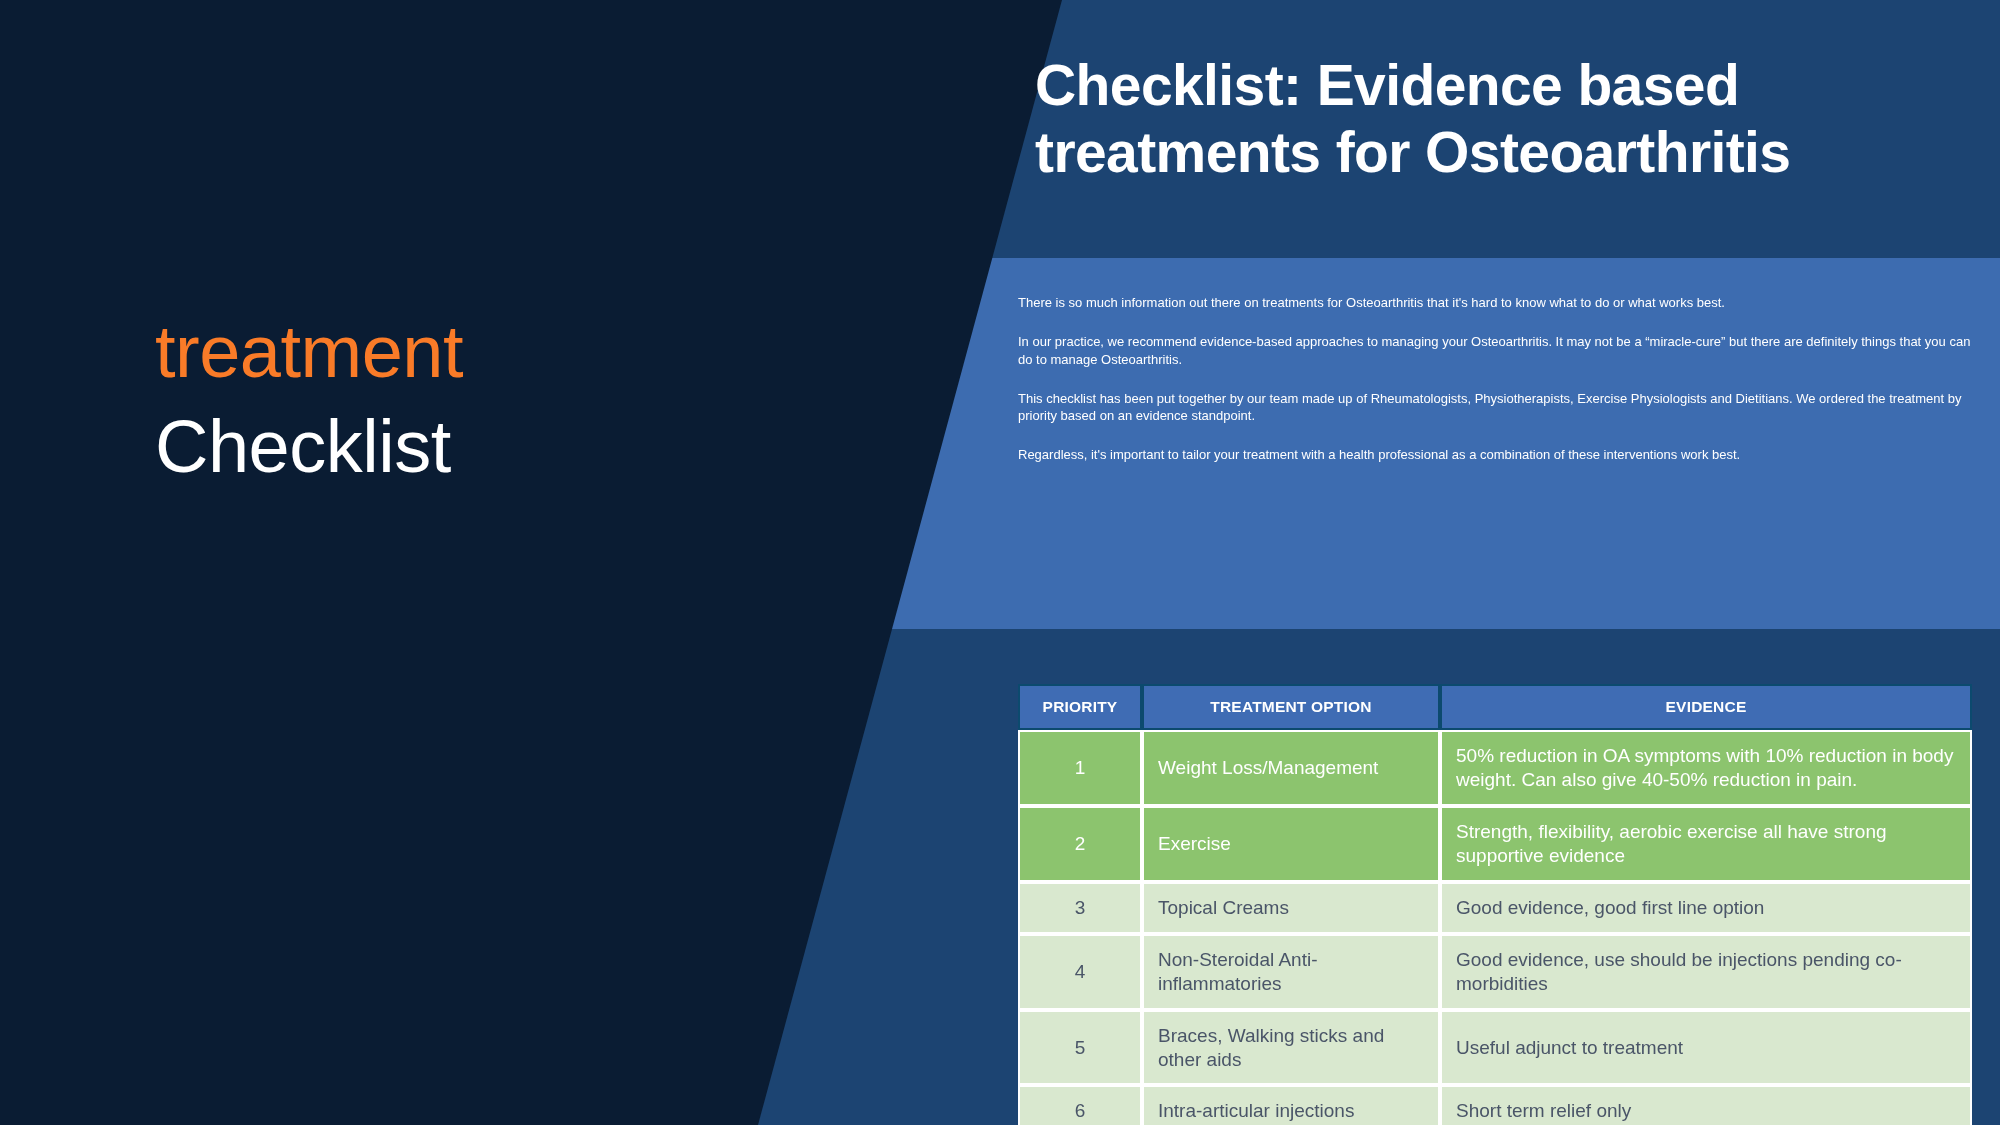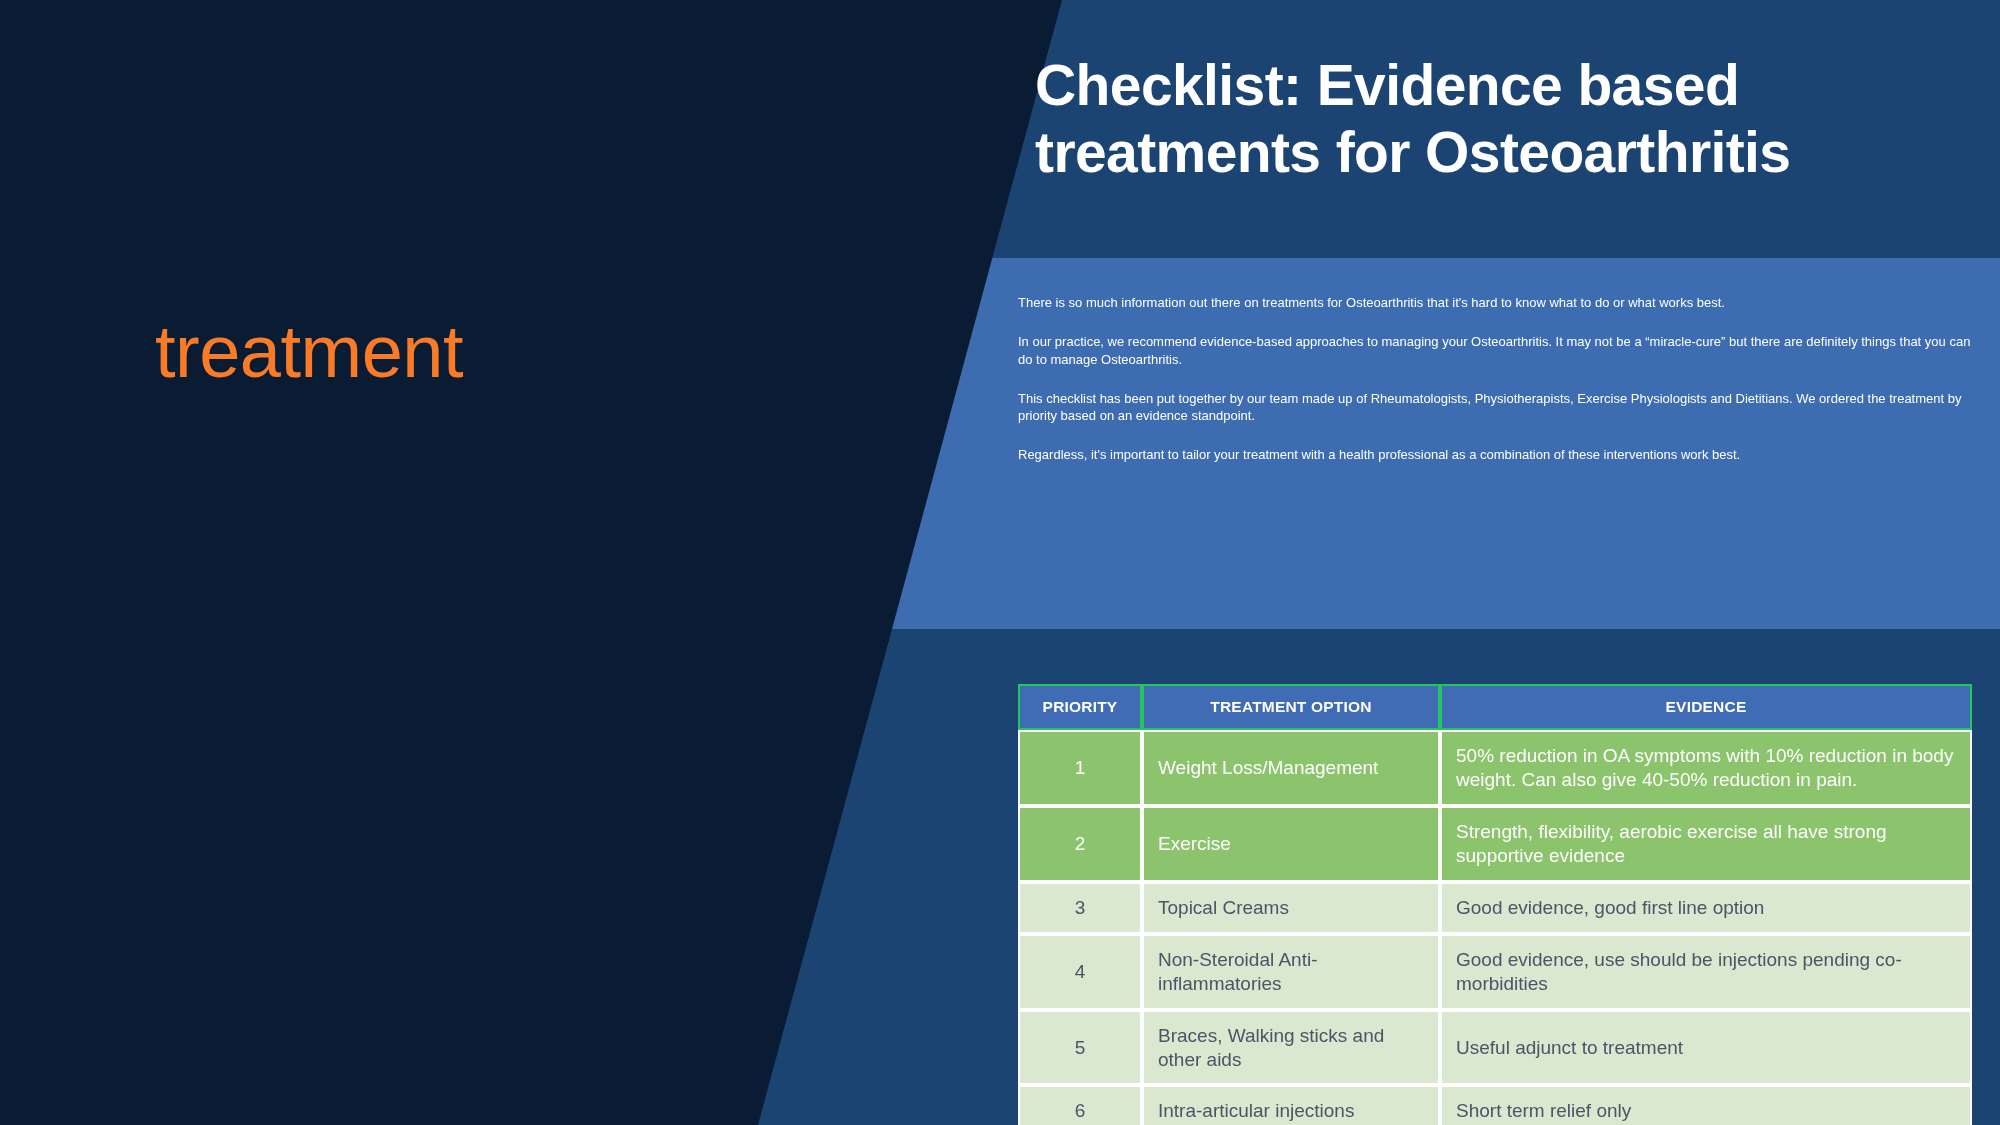--- a/index.html
+++ b/index.html
@@ -120,21 +120,21 @@
   table.checklist col.c-evidence  { width: 532px; }
 
   table.checklist th {
     background: #3f6cb4;
     color: #ffffff;
     font-size: 15.5px;
     font-weight: bold;
     letter-spacing: 0.2px;
     text-align: center;
     padding: 12px 8px;
-    border: 2px solid #22c55e;
+    border: 2px solid #0c4a6e;
   }
   table.checklist td {
     font-size: 19px;
     line-height: 1.26;
     padding: 12px 14px;
     border: 2px solid #ffffff;
     vertical-align: middle;
   }
   tr.rank-high td {
     background: #8cc46e;
@@ -155,20 +155,21 @@
 <div id="slide">
 
   <div class="right-panel">
     <div class="band-header"></div>
     <div class="band-body"></div>
     <div class="band-table"></div>
   </div>
 
   <div class="hero">
     <div class="hero-line accent">treatment</div>
+    <div class="hero-line plain">Checklist</div>
   </div>
 
   <div class="doc-title">
     <span class="t-line">Checklist: Evidence based</span>
     <span class="t-line">treatments for Osteoarthritis</span>
   </div>
 
   <div class="intro">
     <p>There is so much information out there on treatments for Osteoarthritis that it's hard to know what to do or what works best.</p>
     <p>In our practice, we recommend evidence-based approaches to managing your Osteoarthritis.  It may not be a “miracle-cure” but there are definitely things that you can do to manage Osteoarthritis.</p>

